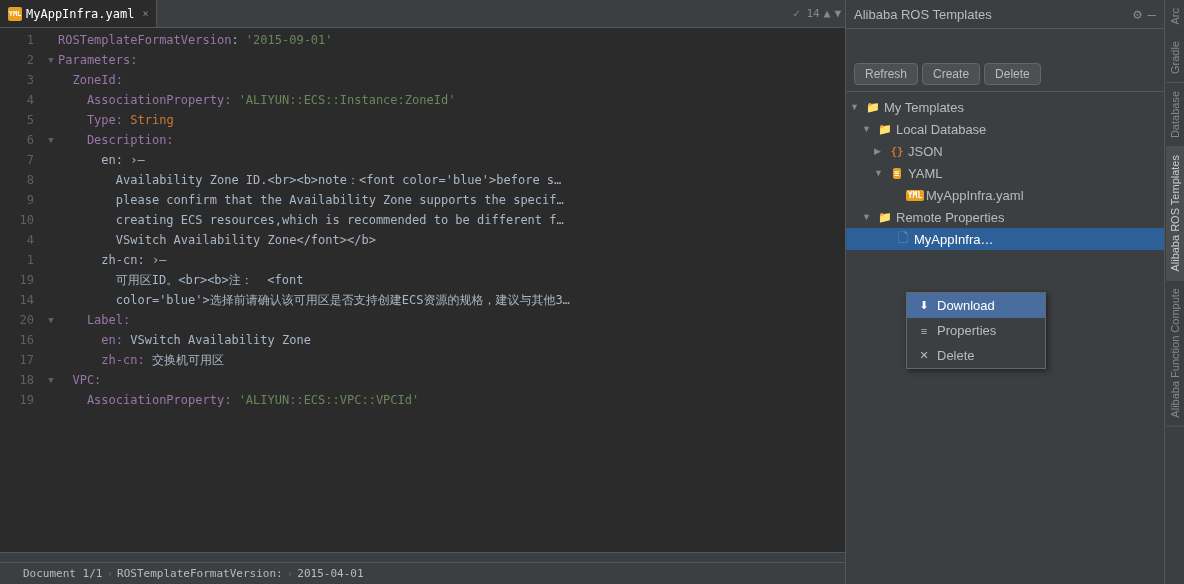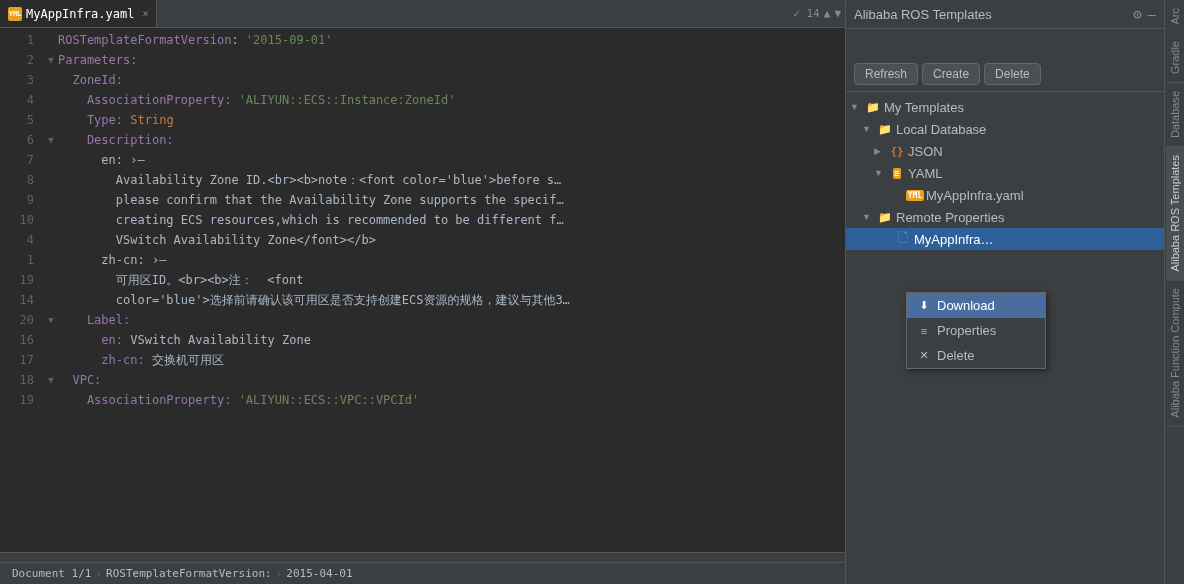--- a/index.html
+++ b/index.html
@@ -134,21 +134,21 @@
       font-size: 12px;
       line-height: 20px;
     }
 
     .bottom-bar {
       height: 22px;
       background: #3c3f41;
       border-top: 1px solid #555;
       display: flex;
       align-items: center;
-      padding: 0 12px;
+      padding: 0 23px;
       font-size: 11px;
       color: #bababa;
       gap: 4px;
     }
 
     .bottom-bar-sep {
       color: #666;
     }
 
     .scrollbar-h {

